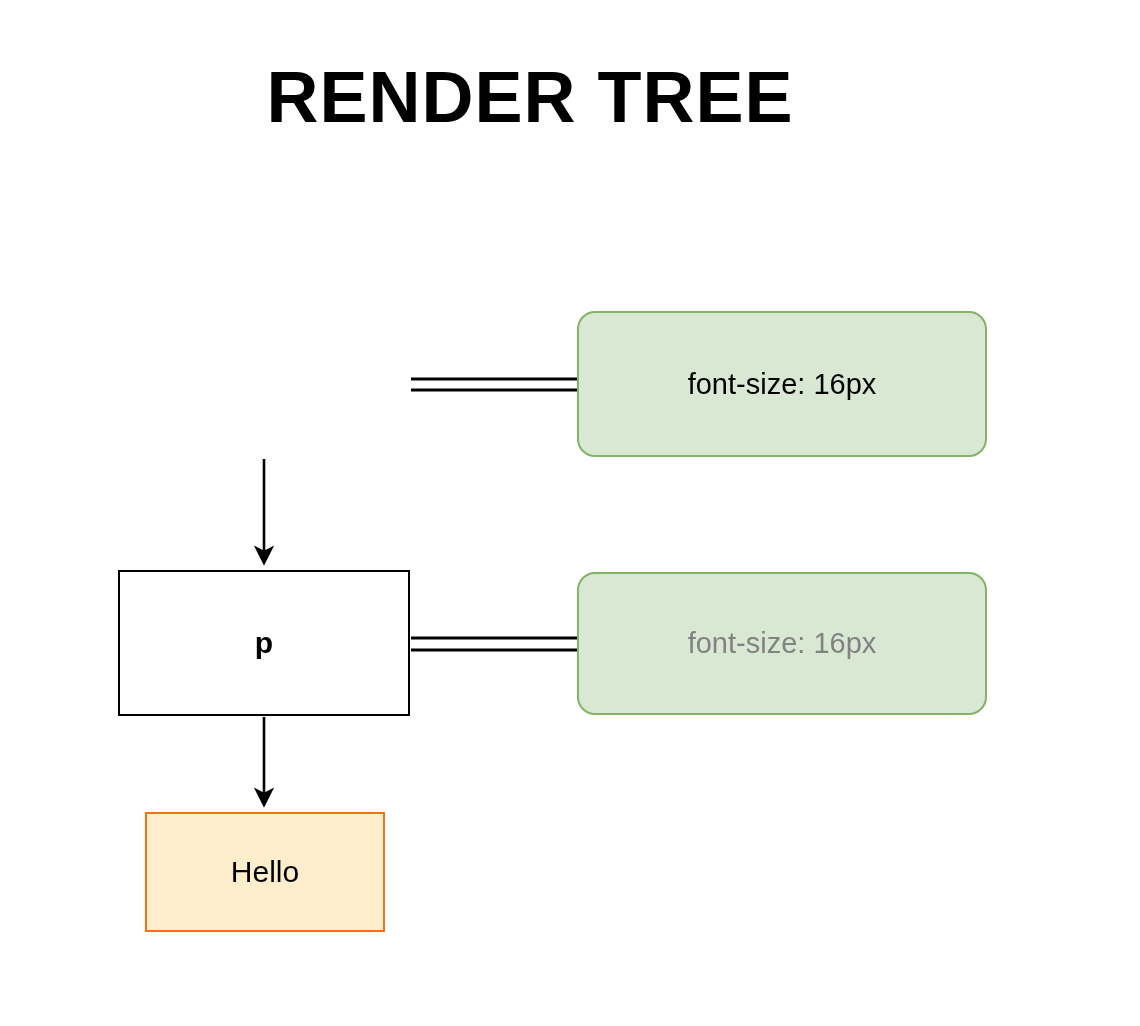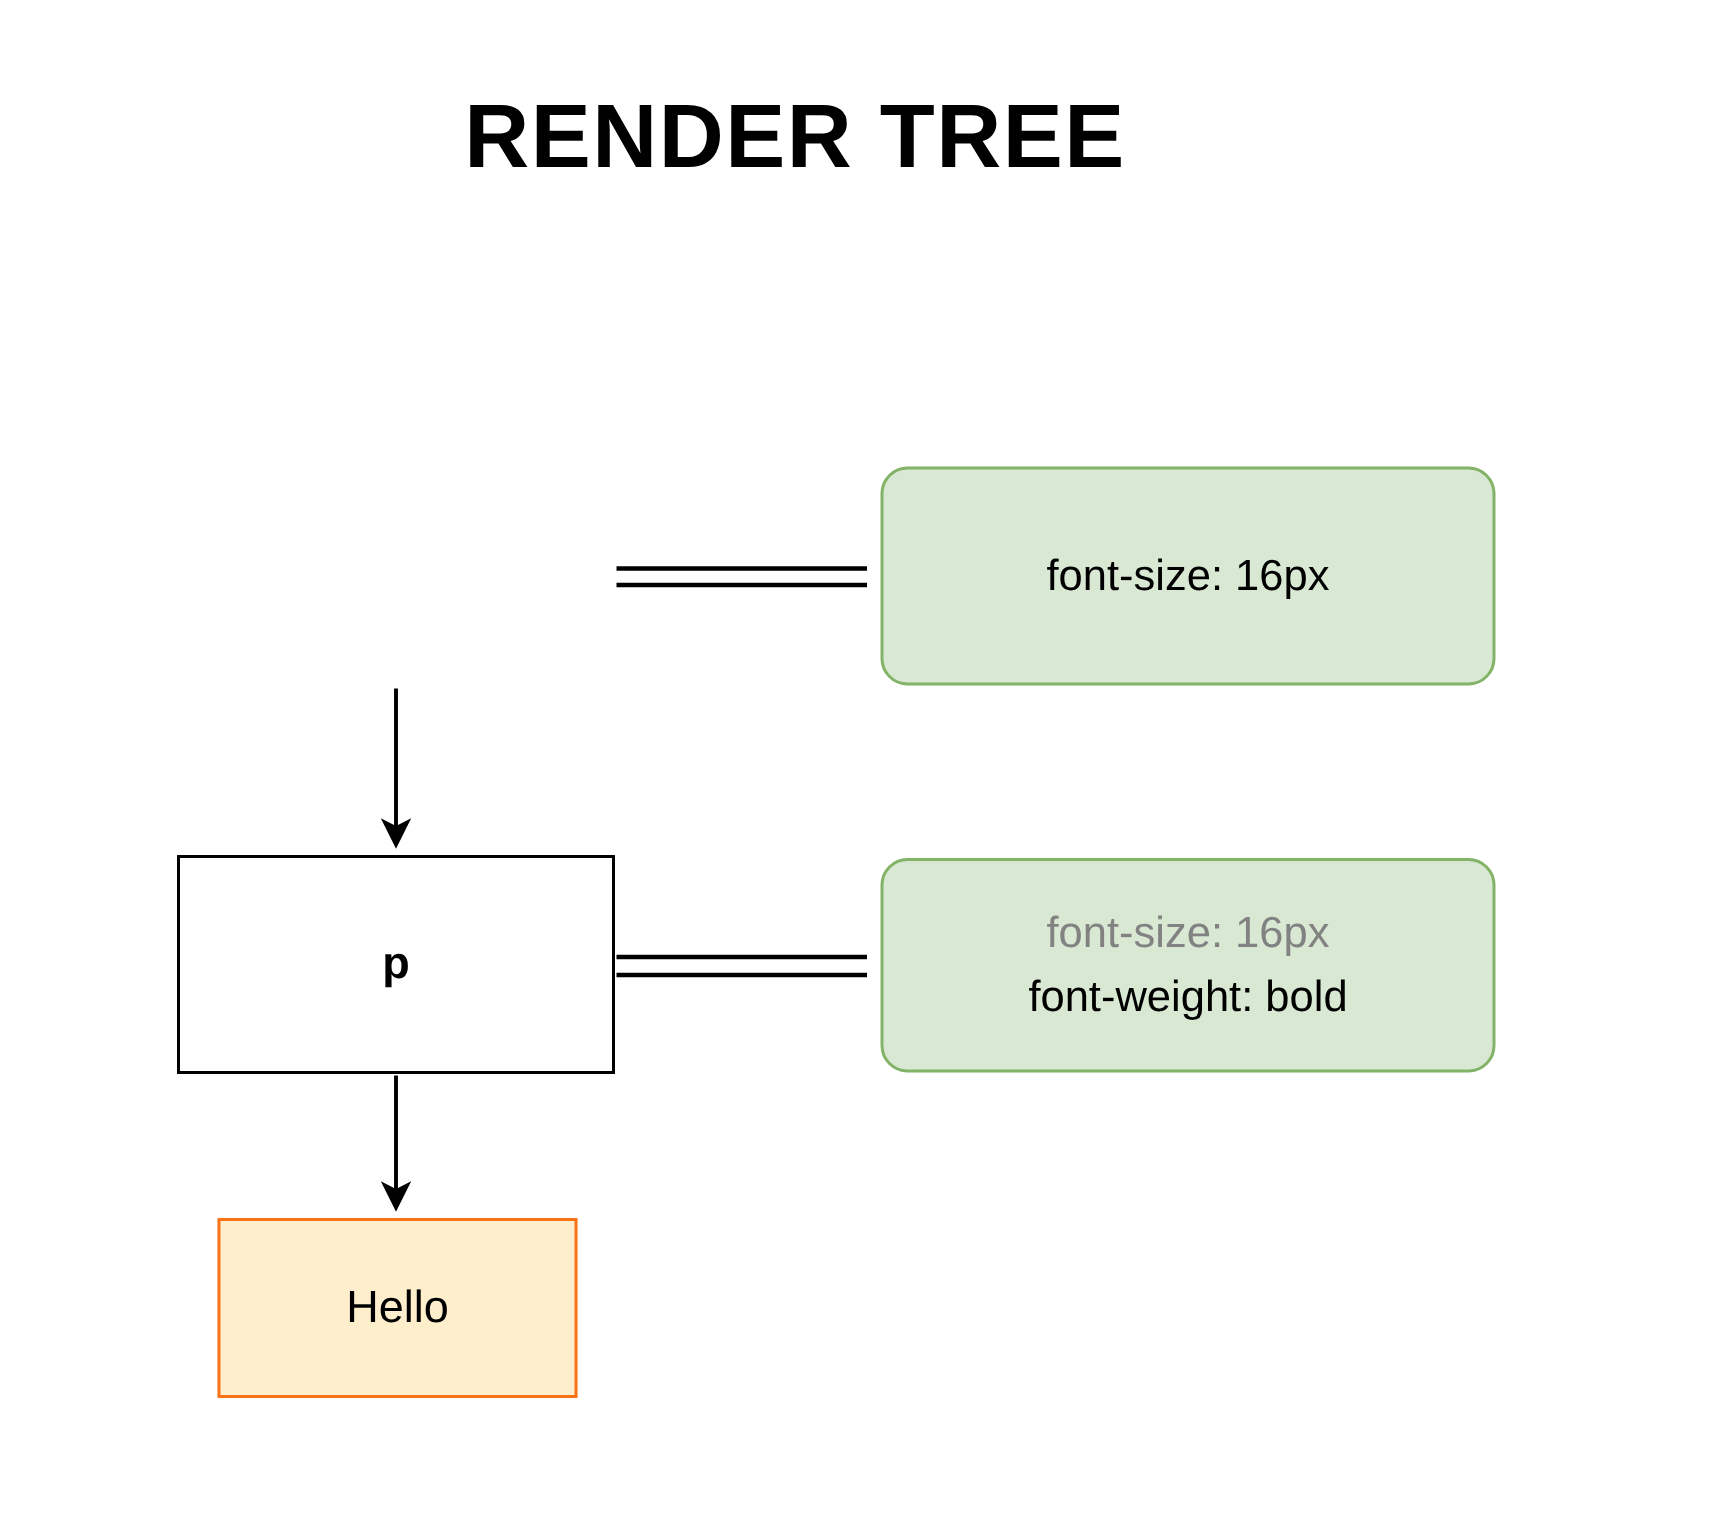--- a/index.html
+++ b/index.html
@@ -19,21 +19,21 @@
     overflow: hidden;
   }
 
   
   #diagram-title {
     position: absolute;
     left: 0;
     top: 58px;
     width: 1060px;
     text-align: center;
-    font-size: 60px;
+    font-size: 72px;
     font-weight: bold;
     letter-spacing: 1px;
     color: #000000;
     line-height: 1.1;
     white-space: nowrap;
   }
 
   
   .node {
     position: absolute;
@@ -88,21 +88,20 @@
     position: absolute;
     box-sizing: border-box;
     background: #d9e8d3;
     border: 2px solid #82b366;
     border-radius: 18px;
     display: flex;
     flex-direction: column;
     align-items: center;
     justify-content: center;
     text-align: center;
-    margin-left: 10px;
   }
   #style-box-body {
     left: 577px;
     top: 311px;
     width: 410px;
     height: 146px;
   }
   #style-box-p {
     left: 577px;
     top: 572px;
@@ -170,16 +169,15 @@
   <div class="node" id="node-hello">
     <span>Hello</span>
   </div>
 
   <div class="style-box" id="style-box-body">
     <span class="style-line">font-size: 16px</span>
   </div>
 
   <div class="style-box" id="style-box-p">
     <span class="style-line inherited">font-size: 16px</span>
-    <span class="style-line">font-weight: bold</span>
   </div>
 
 </div>
 
 </body></html>

